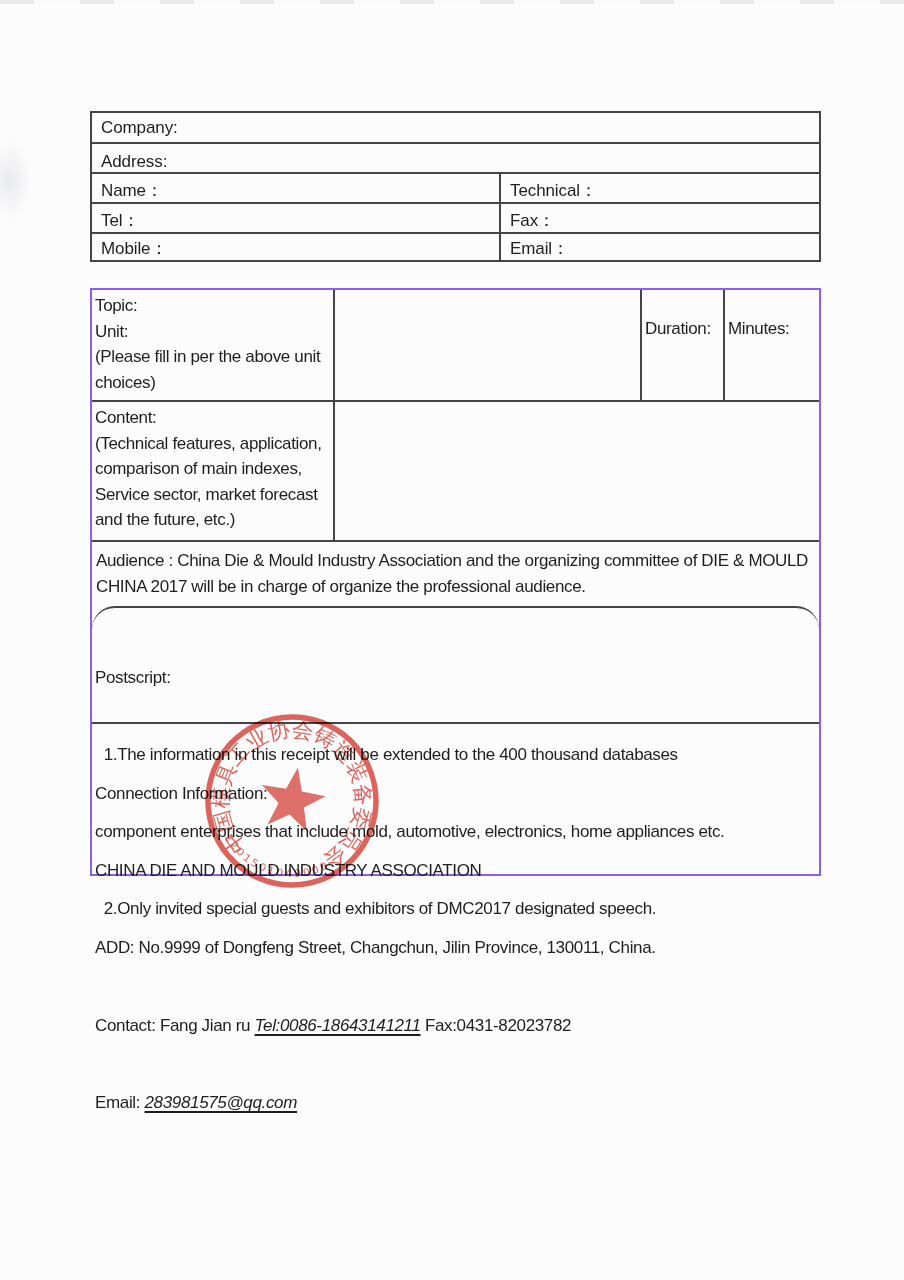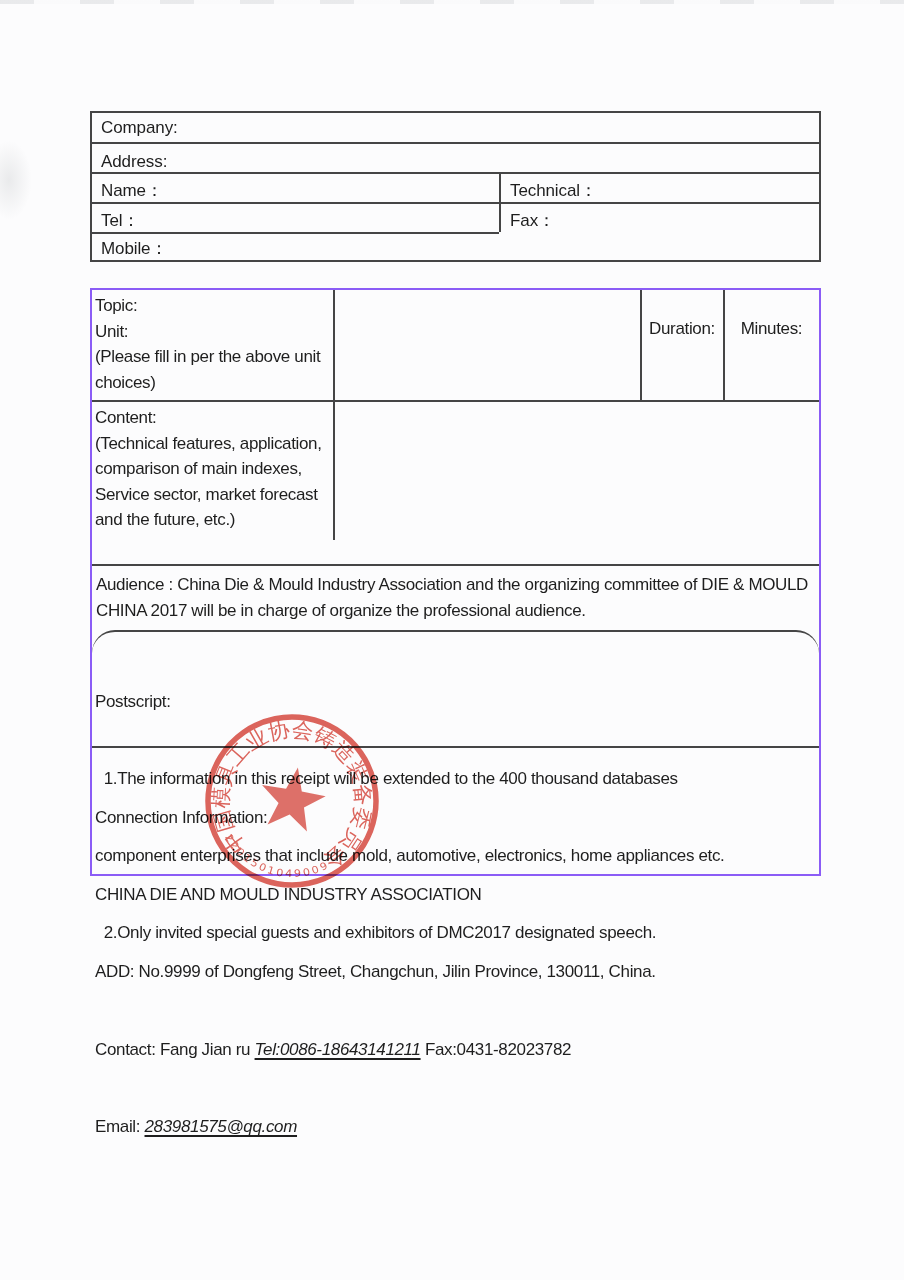--- a/index.html
+++ b/index.html
@@ -42,22 +42,22 @@
     position:absolute; left:90px; top:288px; width:731px; height:588px;
     box-sizing:border-box; border:2px solid #8b5cf6;
     display:grid; grid-template-columns:241px 307px 83px 1fr;
     grid-template-rows:110px 140px 66px 116px 1fr;
   }
   .t2 .blockcell {
     box-sizing:border-box; font-size:17px; line-height:25.5px;
     letter-spacing:-0.35px; padding:3px 4px 0 3px;
   }
   .t2 .labelcol { padding-left:3px; padding-right:2px; }
-  .t2 .topcell { padding-top:26px; align-items:flex-start; display:flex;justify-content:center; }
-  .fullrow { grid-column:1 / 5;margin-top:24px; }
+  .t2 .topcell { padding-top:26px; align-items:flex-start; display:flex; }
+  .fullrow { grid-column:1 / 5; }
   .restrow  { grid-column:2 / 5; }
   .aud { padding:6px 6px 0 4px !important; line-height:26px !important; }
   .ps  { padding:6px 4px 0 3px !important; line-height:25.6px !important; white-space:pre-wrap;border-radius:23px; }
   .conn{ padding:5px 4px 0 3px !important; line-height:25.8px !important; white-space:pre-wrap; }
   .ul {
     text-decoration:underline;
     text-decoration-thickness:1.5px;
     text-underline-offset:3px;
     font-style:italic;
   }
@@ -92,20 +92,23 @@
       <span>Technical：</span>
     </div>
     <div class="cell bt">
       <span>Tel：</span>
     </div>
     <div class="cell bt bl">
       <span>Fax：</span>
     </div>
     <div class="cell bt">
       <span>Mobile：</span>
+    </div>
+    <div class="cell bt bl">
+      <span>Email：</span>
     </div>
   </div>
 
   <div class="t2">
 
     <div class="blockcell labelcol">
       <div>Topic:</div>
       <div>Unit:</div>
       <div>(Please fill in per the above unit choices)</div>
     </div>

